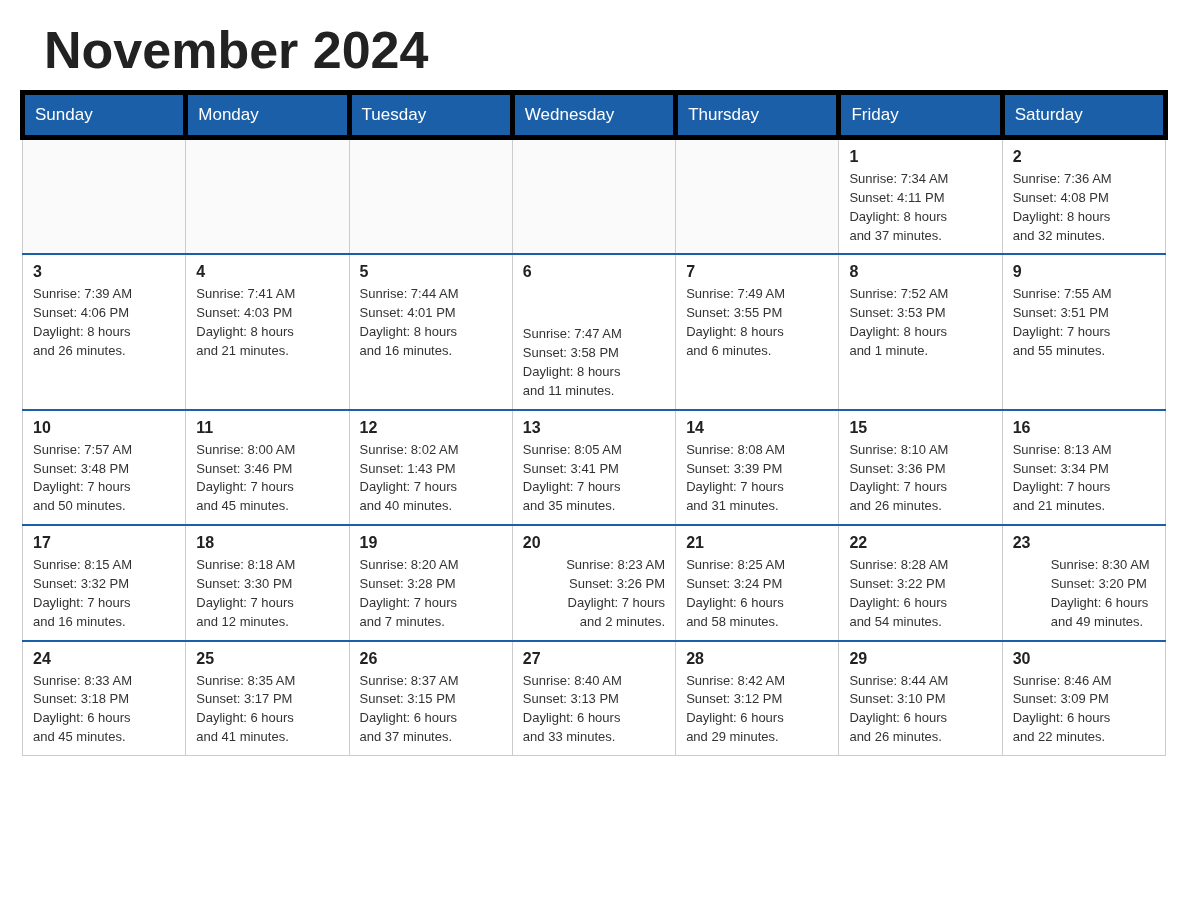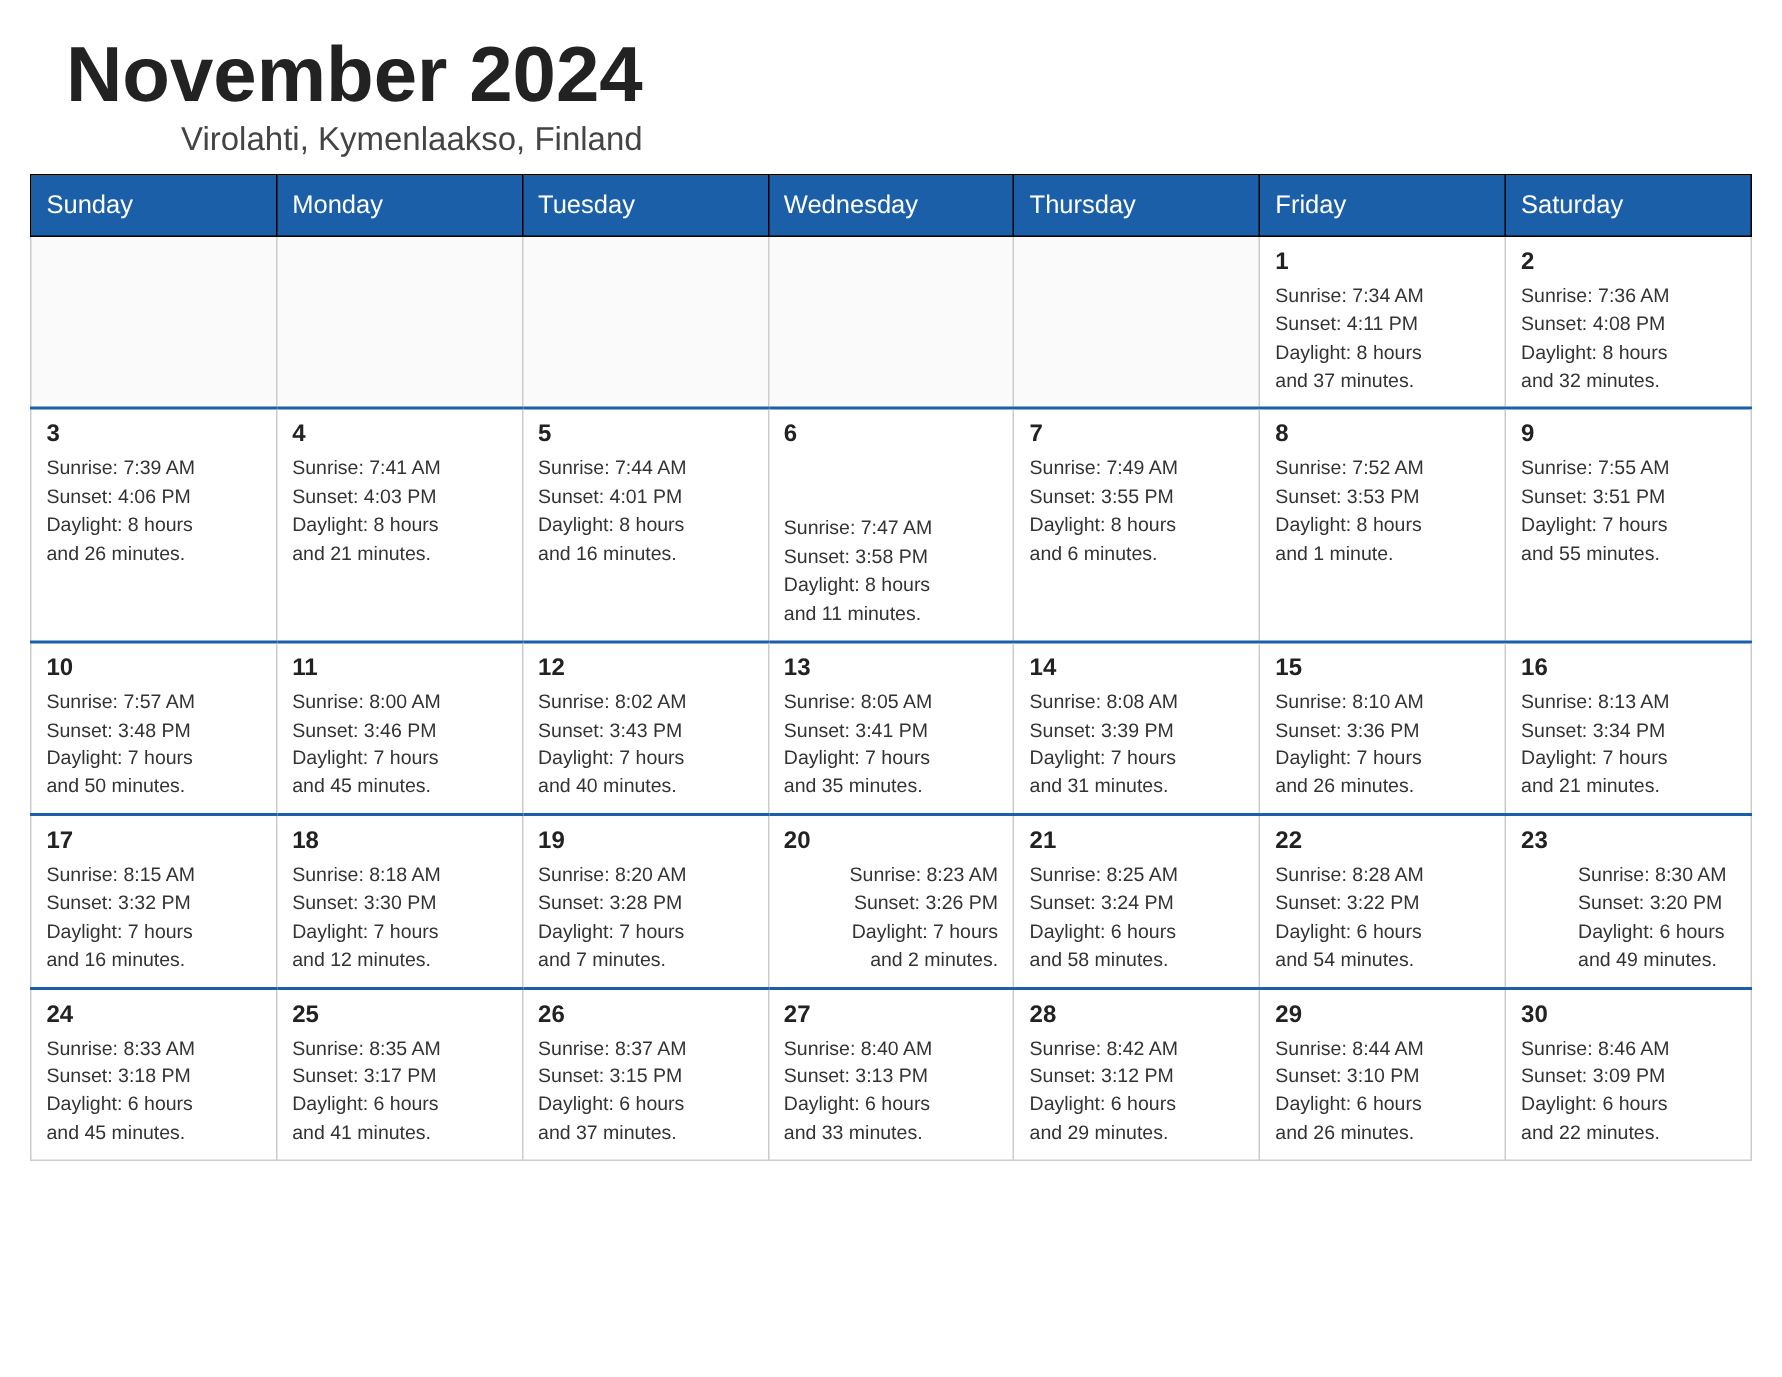--- a/index.html
+++ b/index.html
@@ -63,21 +63,21 @@
       border-collapse: collapse;
       margin-top: 8px;
     }
     .calendar th {
       background-color: #1a5fa8;
       color: #fff;
       text-align: left;
       padding: 10px 10px;
       font-size: 17px;
       font-weight: normal;
-      border: 1px solid #000000;
+      border: 5px solid #000000;
     }
     .calendar td {
       vertical-align: top;
       padding: 8px 10px;
       border: 1px solid #ccc;
       width: 14.28%;
       min-height: 110px;
       height: 110px;
     }
     .day-number {
@@ -97,21 +97,20 @@
     .empty-cell {
       background: #fafafa;
     }
   </style>
 </head>
 <body>
 
 <div class="header">
   <div class="title-section">
     <div class="month-title">November 2024</div>
-    <div class="location">Virolahti, Kymenlaakso, Finland</div>
   </div>
 </div>
 
 <table class="calendar">
   <thead>
     <tr>
     <th>Sunday</th>
         <th>Monday</th>
         <th>Tuesday</th>
         <th>Wednesday</th>
@@ -204,21 +203,21 @@
         <td>
           <div class="day-number">11</div>
           <div class="day-info" style="white-space: pre-line;">Sunrise: 8:00 AM
 Sunset: 3:46 PM
 Daylight: 7 hours
 and 45 minutes.</div>
         </td>
         <td>
           <div class="day-number">12</div>
           <div class="day-info" style="white-space: pre-line;">Sunrise: 8:02 AM
-Sunset: 3:43 PM
+Sunset: 1:43 PM
 Daylight: 7 hours
 and 40 minutes.</div>
         </td>
         <td>
           <div class="day-number">13</div>
           <div class="day-info" style="white-space: pre-line;">Sunrise: 8:05 AM
 Sunset: 3:41 PM
 Daylight: 7 hours
 and 35 minutes.</div>
         </td>

